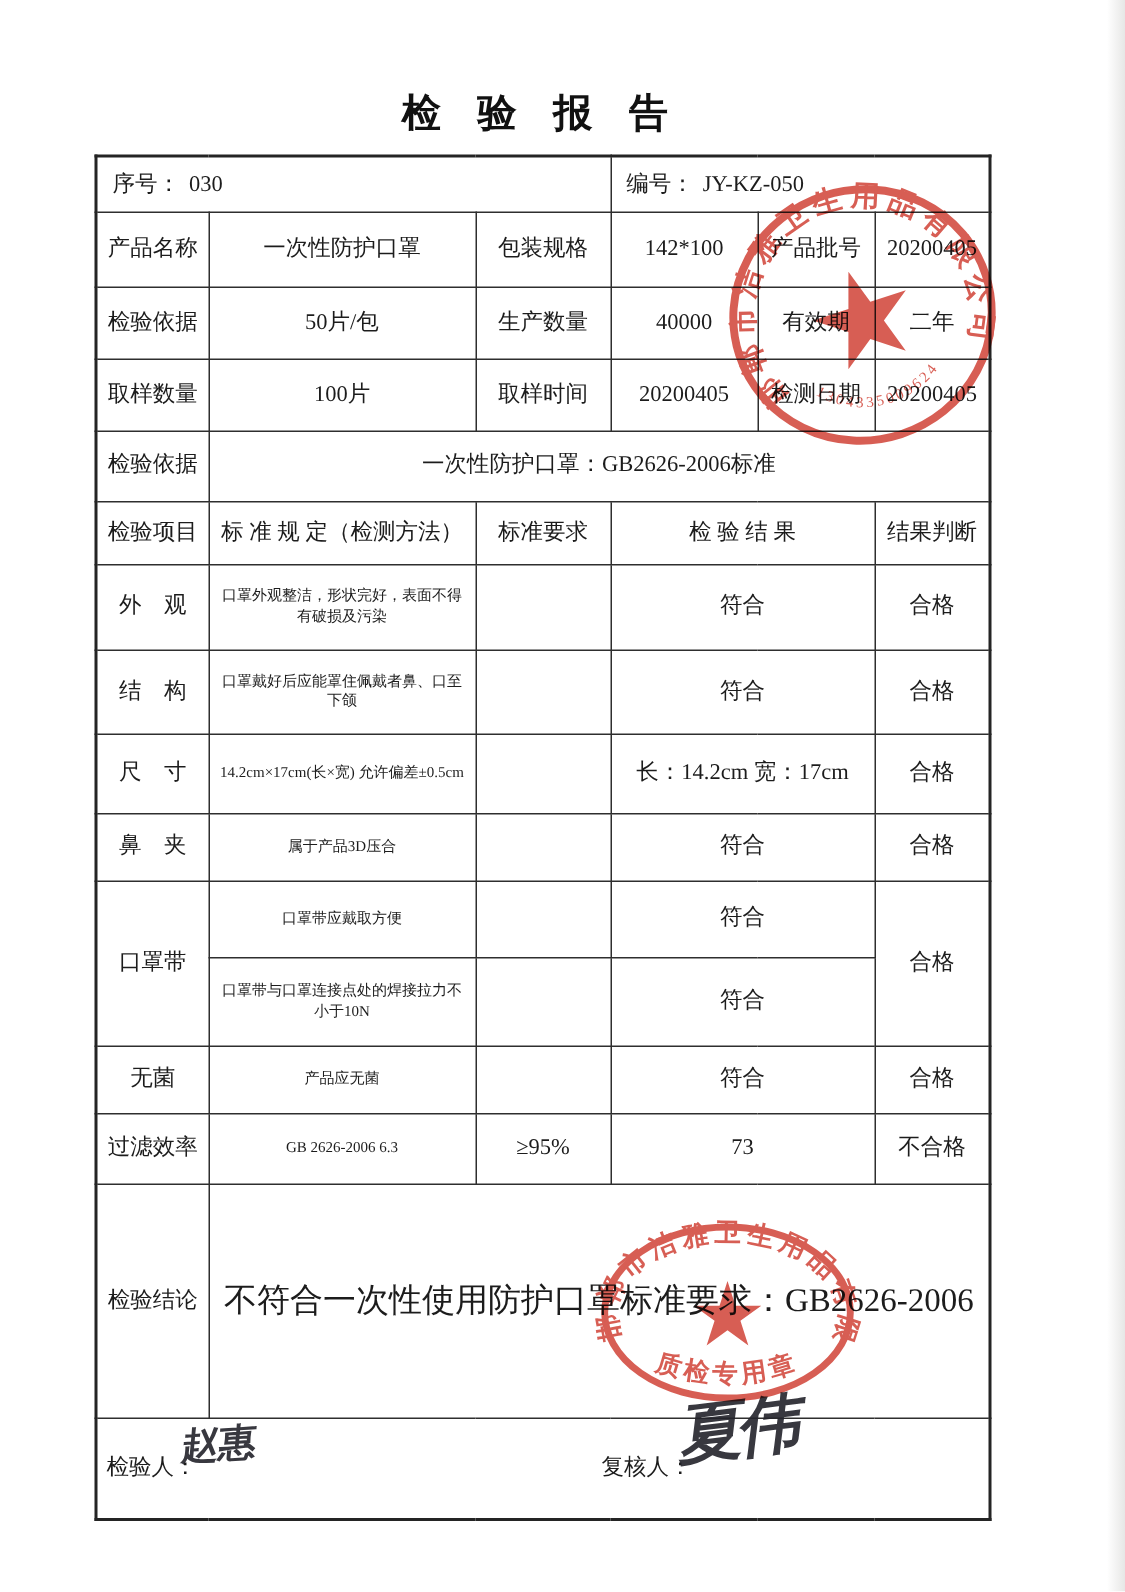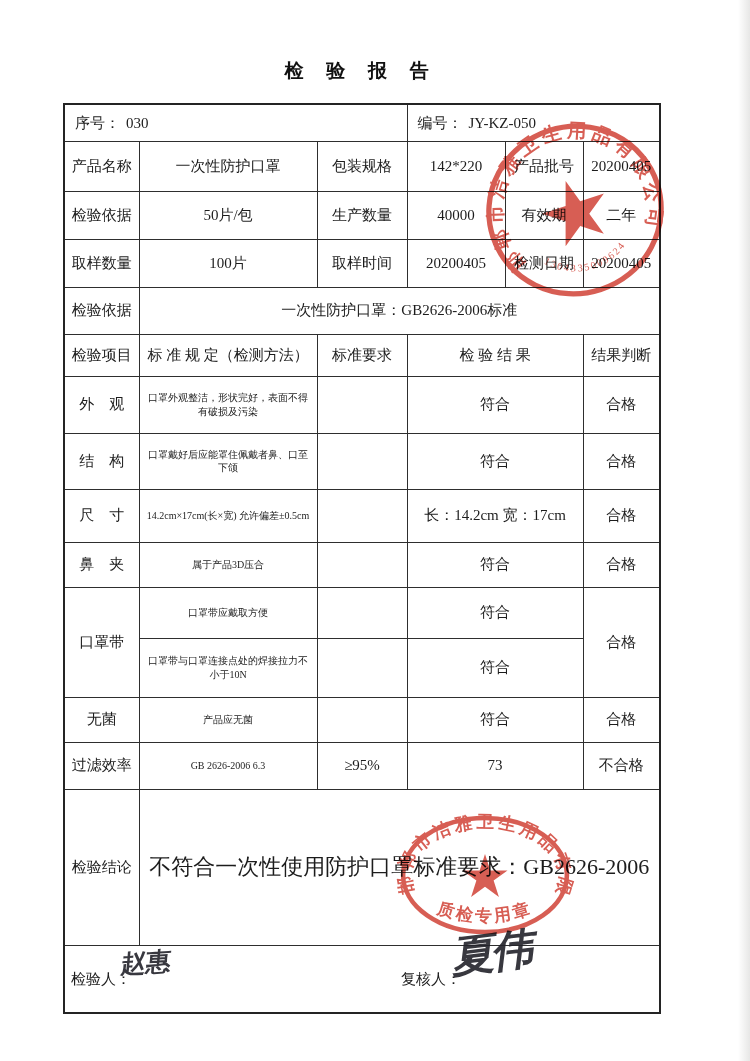--- a/index.html
+++ b/index.html
@@ -8,21 +8,21 @@
     width:750px; height:1061px; position:relative;
     font-family:"Liberation Serif","DejaVu Serif",serif;
     color:#1b1b1b; overflow:hidden;
   }
   .scan-edge {
     position:absolute; right:0; top:0; width:12px; height:100%;
     background:linear-gradient(to right, rgba(0,0,0,0), rgba(120,120,115,0.18));
   }
   .doc-title {
     position:absolute; left:63px; top:58px; width:596px;
-    text-align:center; font-size:19px; font-weight:bold;
+    text-align:center; font-size:26px; font-weight:bold;
     letter-spacing:9px; color:#111;
   }
   table.report {
     position:absolute; left:63px; top:103px; width:596px;
     border-collapse:collapse; table-layout:fixed;
     border:2.5px solid #242424;
   }
   td {
     border:1.5px solid #2e2e2e; text-align:center; vertical-align:middle;
     font-size:15px; padding:2px 4px; line-height:1.35; color:#1c1c1c;
@@ -70,21 +70,21 @@
     </td>
     <td colspan="3" class="al">
       <span class="lblgap">编号：</span><span>JY-KZ-050</span>
     </td>
   </tr>
 
   <tr class="r2">
     <td>产品名称</td>
     <td>一次性防护口罩</td>
     <td>包装规格</td>
-    <td>142*220</td>
+    <td>142*100</td>
     <td>产品批号</td>
     <td>20200405</td>
   </tr>
   <tr class="r3">
     <td>检验依据</td>
     <td>50片/包</td>
     <td>生产数量</td>
     <td>40000</td>
     <td>有效期</td>
     <td>二年</td>

